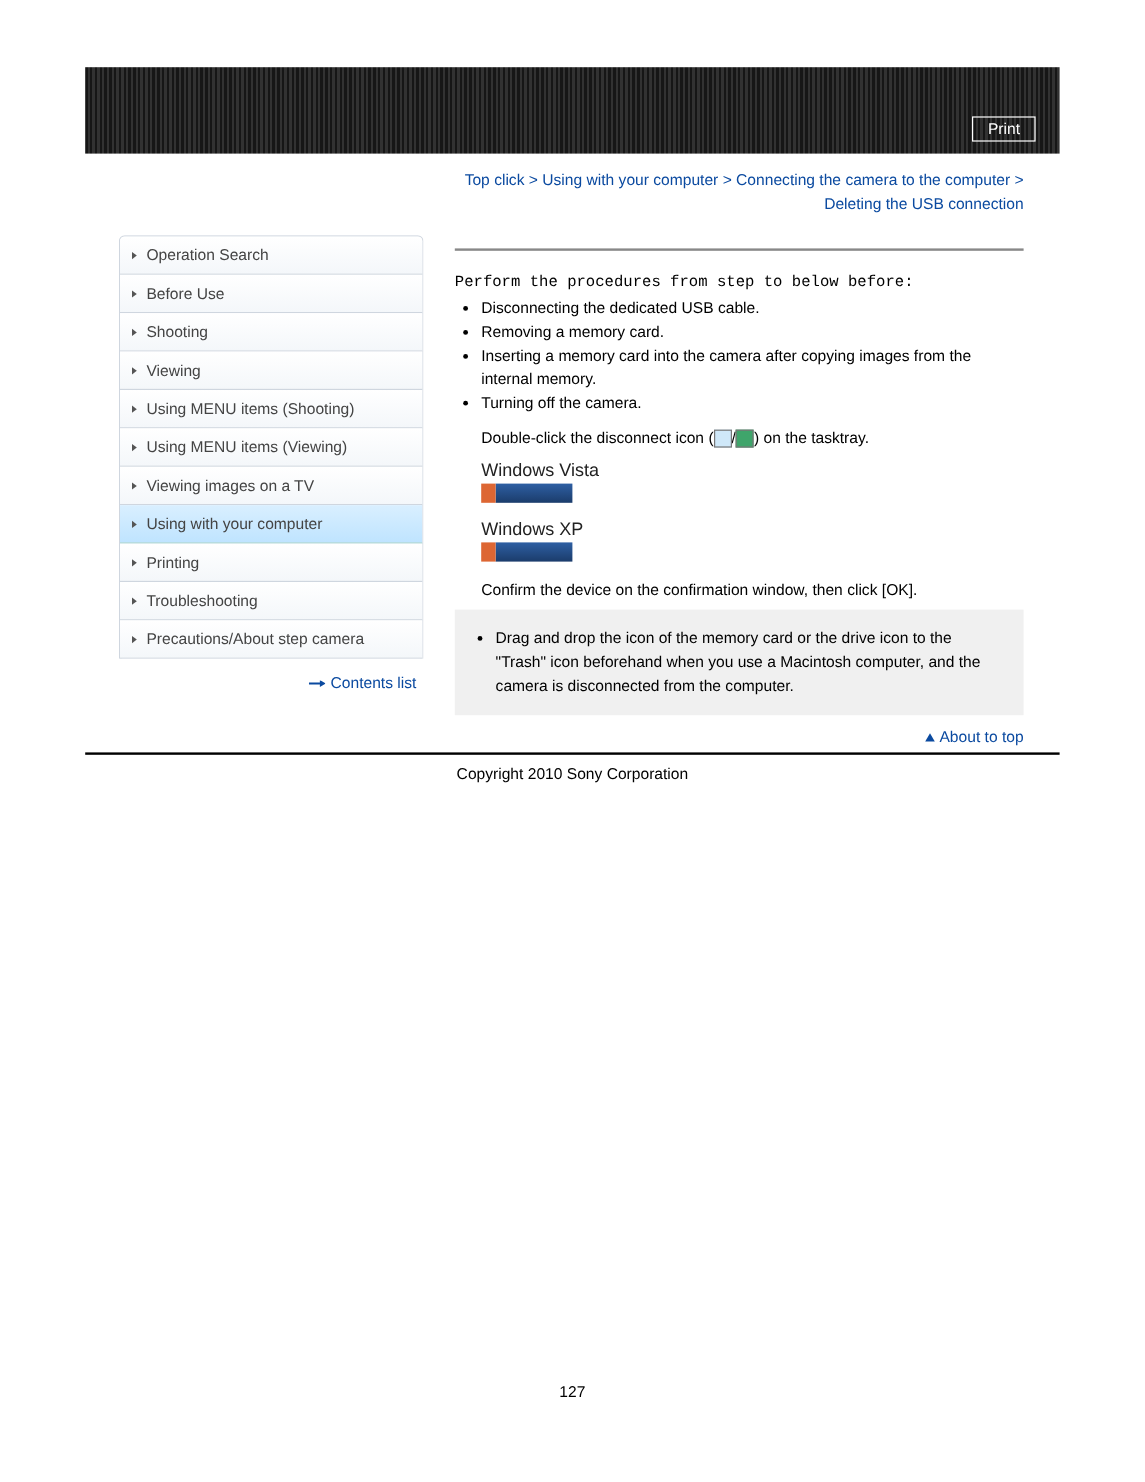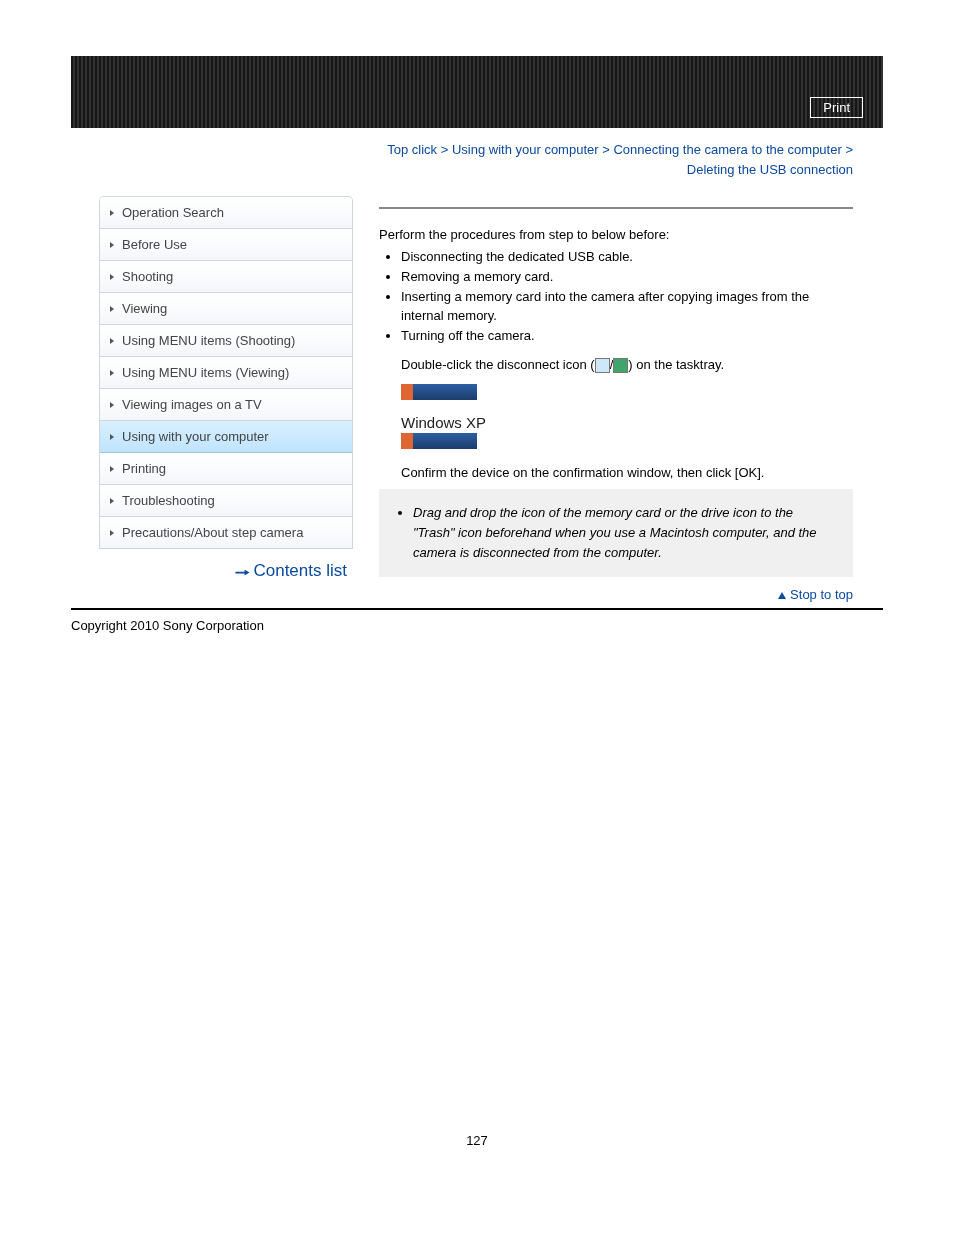--- a/index.html
+++ b/index.html
@@ -49,66 +49,66 @@
     top: 50%;
     transform: translateY(-50%);
     border-left: 4px solid #555;
     border-top: 3px solid transparent;
     border-bottom: 3px solid transparent;
   }
   .sidebar ul li.active { background: linear-gradient(#d9efff,#bfe4ff); border-bottom-color:#9cc; }
   .sidebar ul li:last-child { border-bottom: 1px solid #cfd6df; }
 
   .contents-list { text-align: right; margin-top: 12px; padding-right: 6px; }
-  .contents-list a { color: #0b4aa0; text-decoration: none; font-size: 17px; }
+  .contents-list a { color: #0b4aa0; text-decoration: none; font-size: 13px; }
   .arrow-blue {
     display:inline-block; width:14px; height:6px; position:relative; margin-right:4px;
     background: #0b4aa0;
     clip-path: polygon(0 35%, 65% 35%, 65% 0, 100% 50%, 65% 100%, 65% 65%, 0 65%);
     vertical-align: middle;
   }
 
   .main { flex: 1; min-width: 0; }
 
   .breadcrumb { color:#0b4aa0; text-align:right; line-height:1.5; margin-bottom: 24px; }
   .breadcrumb a { color:#0b4aa0; text-decoration:none; }
   .breadcrumb .sep { color:#0b4aa0; }
 
   .hr-thick { border:none; height:2px; background:#888; margin: 28px 0 18px; }
 
-  .intro { margin-bottom: 6px; }
+  .intro { margin-bottom: 6px; font-family: Liberation Mono, monospace; }
   ul.disc { list-style: disc; padding-left: 22px; }
   ul.disc li { margin: 2px 0; line-height:1.4; }
 
   .steps { margin-top: 10px; padding-left: 22px; }
   .steps p { margin: 6px 0; line-height:1.5;}
   .icon-box { display:inline-block; width:15px; height:15px; border:1px solid #777; vertical-align:middle; position:relative; background:#cfe8f9;}
   .icon-box.green{ background:#3fa56b;}
   .os-row { margin: 10px 0 14px; }
   .os-label { font-family: Arial; font-size:15px; color:#222; margin-bottom:2px;}
   .os-tray { width:76px; height:16px; background:linear-gradient(#2e5fa3,#1b3c6b); border-left:12px solid #d63; display:block;}
 
   .arrow-right {
     display:inline-block; width:14px; height:8px;
     clip-path: polygon(0 40%, 60% 40%, 60% 10%, 100% 50%, 60% 90%, 60% 60%, 0 60%);
     background:#333; vertical-align:middle; margin:0 4px;
   }
 
   .note-box {
-    background:#f0f0f0; padding:14px 16px 14px 20px; font-style:italic;
+    background:#f0f0f0; padding:14px 16px 14px 20px; 
   }
   .note-box ul { list-style: disc; padding-left: 14px;}
   .note-box li { line-height:1.55; }
 
   .backtop { text-align:right; margin-top:10px;}
   .backtop a { color:#0b4aa0; text-decoration:none; font-size:13px;}
   .tri-up { display:inline-block; border-bottom:7px solid #0b4aa0; border-left:4px solid transparent; border-right:4px solid transparent; margin-right:4px; vertical-align:middle;}
 
   .footer-rule { border:none; border-top:2px solid #000; margin-top:6px;}
-  .copyright { padding:8px 0 20px; font-size:13px;}
+  .copyright { text-align:center; padding:8px 0 20px; font-size:13px;}
 
   .pageno { text-align:center; font-size:13px; padding: 480px 0 20px;}
 </style>
 </head>
 <body>
 
 <div class="page">
 
   <div class="topbar">
     <a href="#" class="print-btn">Print</a>
@@ -155,39 +155,40 @@
           <li>Inserting a memory card into the camera after copying images from the internal memory.</li>
           <li>Turning off the camera.</li>
         </ul>
 
       <div class="steps">
         <p>
           <span>Double-click the disconnect icon (</span><span class="icon-box"></span><span>/</span><span class="icon-box green"></span><span>) on the tasktray.</span>
         </p>
 
         <div class="os-row">
+          <div class="os-label">Windows Vista</div>
           <span class="os-tray"></span>
         </div>
         <div class="os-row">
           <div class="os-label">Windows XP</div>
           <span class="os-tray"></span>
         </div>
 
 
         <p>Confirm the device on the confirmation window, then click [OK].</p>
       </div>
 
       <div class="note-box">
         <ul>
             <li>Drag and drop the icon of the memory card or the drive icon to the "Trash" icon beforehand when you use a Macintosh computer, and the camera is disconnected from the computer.</li>
           </ul>
       </div>
 
       <div class="backtop">
-        <span class="tri-up"></span><a href="#">Stop to top</a>
+        <span class="tri-up"></span><a href="#">About to top</a>
       </div>
 
     </main>
   </div>
 
   <hr class="footer-rule">
   <div class="copyright">Copyright 2010 Sony Corporation</div>
 
   <div class="pageno">127</div>
 </div>

